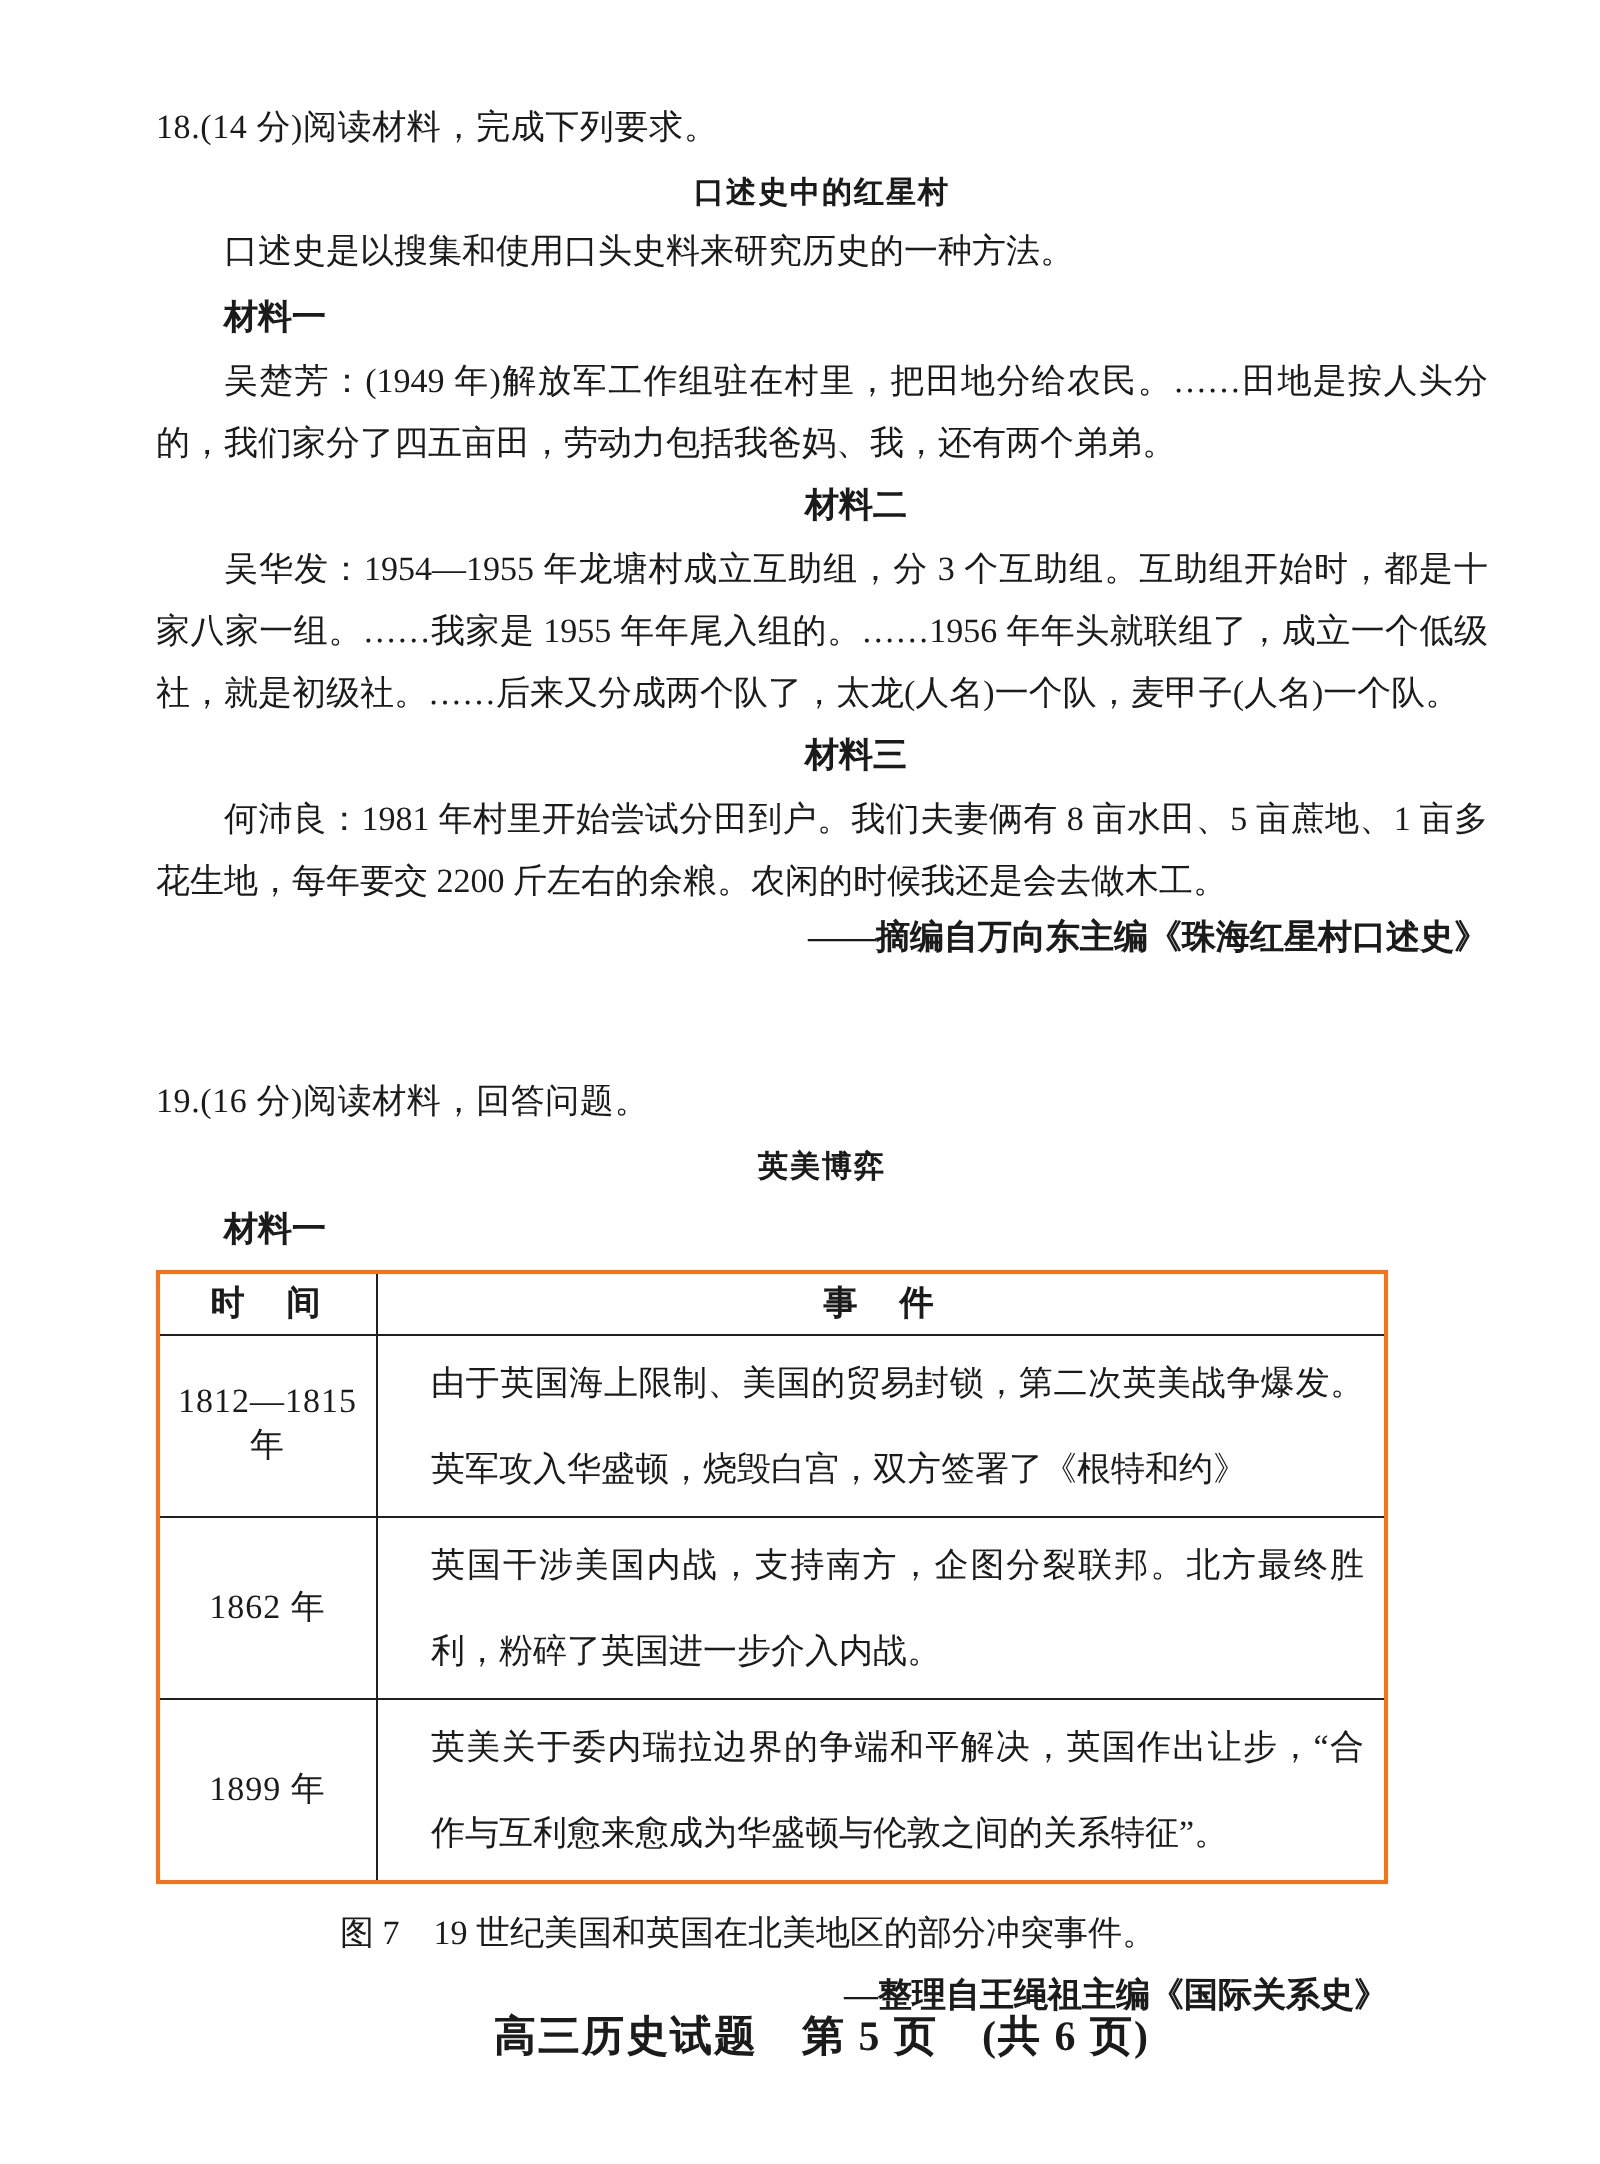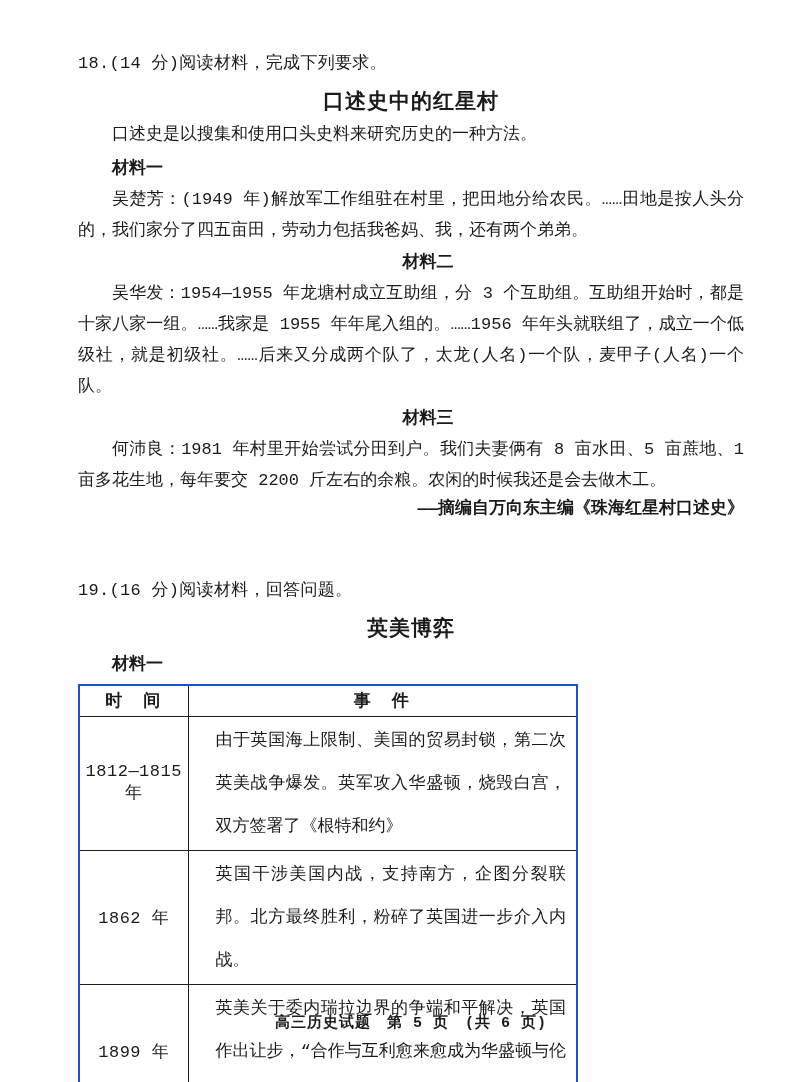--- a/index.html
+++ b/index.html
@@ -4,61 +4,61 @@
 <style>
   * { margin: 0; padding: 0; box-sizing: border-box; }
   html, body { background: #e8e8e8; }
   .page {
     position: relative;
     width: 800px;
     height: 1082px;
     margin: 0 auto;
     background: #ffffff;
     color: #1b1b1b;
-    font-family: Liberation Mono, monospace;
+    font-family: Liberation Serif, serif;
     font-size: 17px;
     overflow: hidden;
   }
   .content {
     position: absolute;
     left: 78px;
     top: 53px;
     width: 666px;
   }
   .q-header { line-height: 22px; letter-spacing: 0.3px; }
   .q19-header { margin-top: 60px; line-height: 22px; letter-spacing: 0.3px; }
   .doc-title {
     margin-top: 12px;
     text-align: center;
     font-weight: bold;
-    font-size: 21px;
+    font-size: 15px;
     letter-spacing: 1px;
   }
   .intro { margin-top: 9px; text-indent: 2em; line-height: 22px; }
   .mat-label { margin-top: 10px; text-indent: 2em; font-weight: bold; }
   .mat-label.tight { margin-top: 4px; text-align: center; }
   .mat-text {
     margin-top: 5px;
     text-indent: 2em;
     line-height: 31px;
     text-align: justify;
   }
   .attribution-18 {
     margin-top: 2px;
     text-align: right;
     line-height: 22px;
     font-weight: bold;
   }
   .task { margin-top: 12px; text-indent: 2em; line-height: 31px; text-align: justify; }
   table.events {
     margin-top: 9px;
-    width: 500px;
+    width: 616px;
     border-collapse: collapse;
     table-layout: fixed;
-    border: 2px solid #1d4ed8;
+    border: 2px solid #f97316;
   }
   table.events th, table.events td { border: 1px solid #1f1f1f; }
   table.events th {
     height: 31px;
     font-weight: bold;
     text-align: center;
     letter-spacing: 2px;
   }
   col.time-col { width: 109px; }
   td.time-cell {
@@ -82,21 +82,21 @@
     font-weight: bold;
   }
   .page-footer {
     position: absolute;
     left: 78px;
     bottom: 50px;
     width: 666px;
     text-align: center;
     font-weight: bold;
     letter-spacing: 1px;
-    font-size: 15px;
+    font-size: 21px;
   }
 </style>
 </head>
 <body>
 
 <div class="page">
   <div class="content">
 
     <div>
       <p class="q-header">18.(14 分)阅读材料，完成下列要求。</p>

